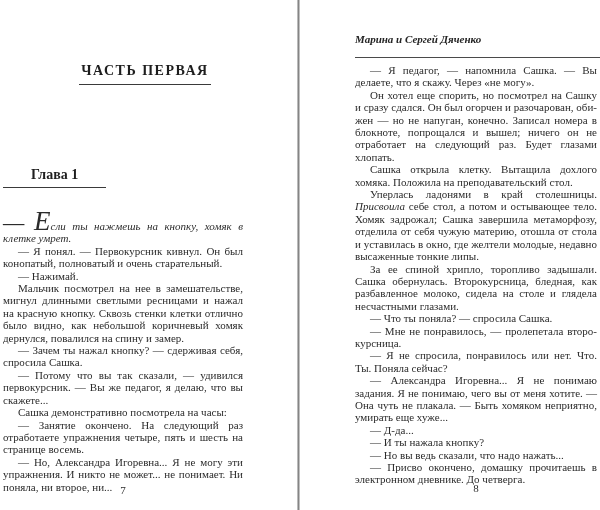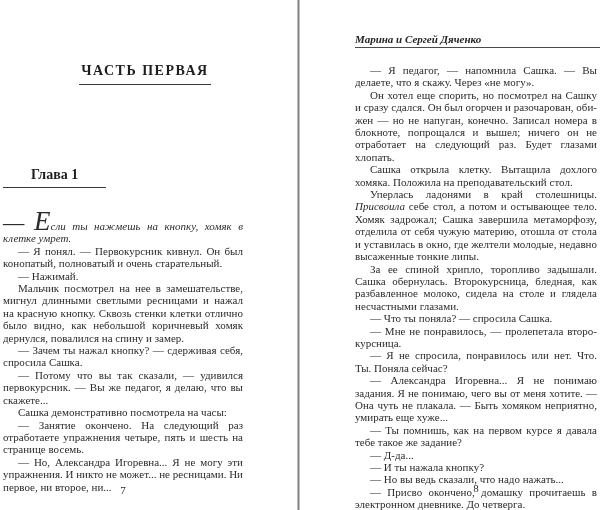--- a/index.html
+++ b/index.html
@@ -41,21 +41,21 @@
   .body-col p{margin:0;padding:0;text-indent:15px;}
   .body-col p.no-indent{text-indent:0;font-style:italic;}
 
   .open-dash{font-size:24px;line-height:11px;letter-spacing:0;}
   .open-cap{font-size:27px;line-height:11px;font-weight:400;}
 
   
   .running-header{
     position:absolute;top:33px;left:355px;right:0;
     font-size:11px;font-weight:700;font-style:italic;color:#242424;
-    padding-bottom:2px;border-bottom:1px solid #4a4a4a;
+    padding-bottom:12px;border-bottom:1px solid #4a4a4a;
   }
 
   .page-number{
     position:absolute;font-size:11px;color:#2b2b2b;text-align:center;
   }
   .pageno-left{top:484px;left:3px;width:240px;}
   .pageno-right{top:482px;left:355px;width:242px;}
 
   i{font-style:italic;margin-top:12px;}
 </style>
@@ -75,21 +75,21 @@
     <div class="body-col body-left">
       <p class="no-indent"><span class="open-dash">— </span><span class="open-cap">Е</span><span>сли ты нажмешь на кнопку, хомяк в клетке ум­рет.</span></p>
       <div>
           <p>— Я понял. — Первокурсник кивнул. Он был коно­патый, полноватый и очень старательный.</p>
           <p>— Нажимай.</p>
           <p>Мальчик посмотрел на нее в замешательстве, миг­нул длинными светлыми ресницами и нажал на крас­ную кнопку. Сквозь стенки клетки отлично было вид­но, как небольшой коричневый хомяк дернулся, пова­лился на спину и замер.</p>
           <p>— Зачем ты нажал кнопку? — сдерживая себя, спросила Сашка.</p>
           <p>— Потому что вы так сказали, — удивился перво­курсник. — Вы же педагог, я делаю, что вы скажете...</p>
           <p>Сашка демонстративно посмотрела на часы:</p>
           <p>— Занятие окончено. На следующий раз отрабо­таете упражнения четыре, пять и шесть на странице восемь.</p>
-          <p>— Но, Александра Игоревна... Я не могу эти упраж­нения. И никто не может... не ресницами. Ни первое, ни второе, ни...</p>
+          <p>— Но, Александра Игоревна... Я не могу эти упраж­нения. И никто не может... не понимает. Ни поняла, ни второе, ни...</p>
         </div>
     </div>
 
     <div class="page-number pageno-left">7</div>
   </div>
 
   <div class="spine"></div>
 
   <div>
     <div class="running-header">Марина и Сергей Дяченко</div>
@@ -98,21 +98,20 @@
       <div>
           <p>— Я педагог, — напомнила Сашка. — Вы делаете, что я скажу. Через «не могу».</p>
           <p>Он хотел еще спорить, но посмотрел на Сашку и сразу сдался. Он был огорчен и разочарован, оби­жен — но не напуган, конечно. Записал номера в блок­ноте, попрощался и вышел; ничего он не отработает на следующий раз. Будет глазами хлопать.</p>
           <p>Сашка открыла клетку. Вытащила дохлого хомяка. Положила на преподавательский стол.</p>
           <p><span>Уперлась ладонями в край столешницы. </span><i>Присво­ила</i><span> себе стол, а потом и остывающее тело. Хомяк за­дрожал; Сашка завершила метаморфозу, отделила от себя чужую материю, отошла от стола и уставилась в окно, где желтели молодые, недавно высаженные тонкие липы.</span></p>
           <p>За ее спиной хрипло, торопливо задышали. Сашка обернулась. Второкурсница, бледная, как разбавлен­ное молоко, сидела на столе и глядела несчастными глазами.</p>
           <p>— Что ты поняла? — спросила Сашка.</p>
           <p>— Мне не понравилось, — пролепетала второ­курсница.</p>
           <p>— Я не спросила, понравилось или нет. Что. Ты. Поняла сейчас?</p>
           <p>— Александра Игоревна... Я не понимаю задания. Я не понимаю, чего вы от меня хотите. — Она чуть не плакала. — Быть хомяком неприятно, умирать еще хуже...</p>
-          <p>— Ты помнишь, как на первом курсе я давала тебе такое же задание?</p>
           <p>— Д-да...</p>
           <p>— И ты нажала кнопку?</p>
           <p>— Но вы ведь сказали, что надо нажать...</p>
           <p>— Присво окончено, домашку прочитаешь в элек­тронном дневнике. До четверга.</p>
         </div>
     </div>
 
     <div class="page-number pageno-right">8</div>
   </div>
 

